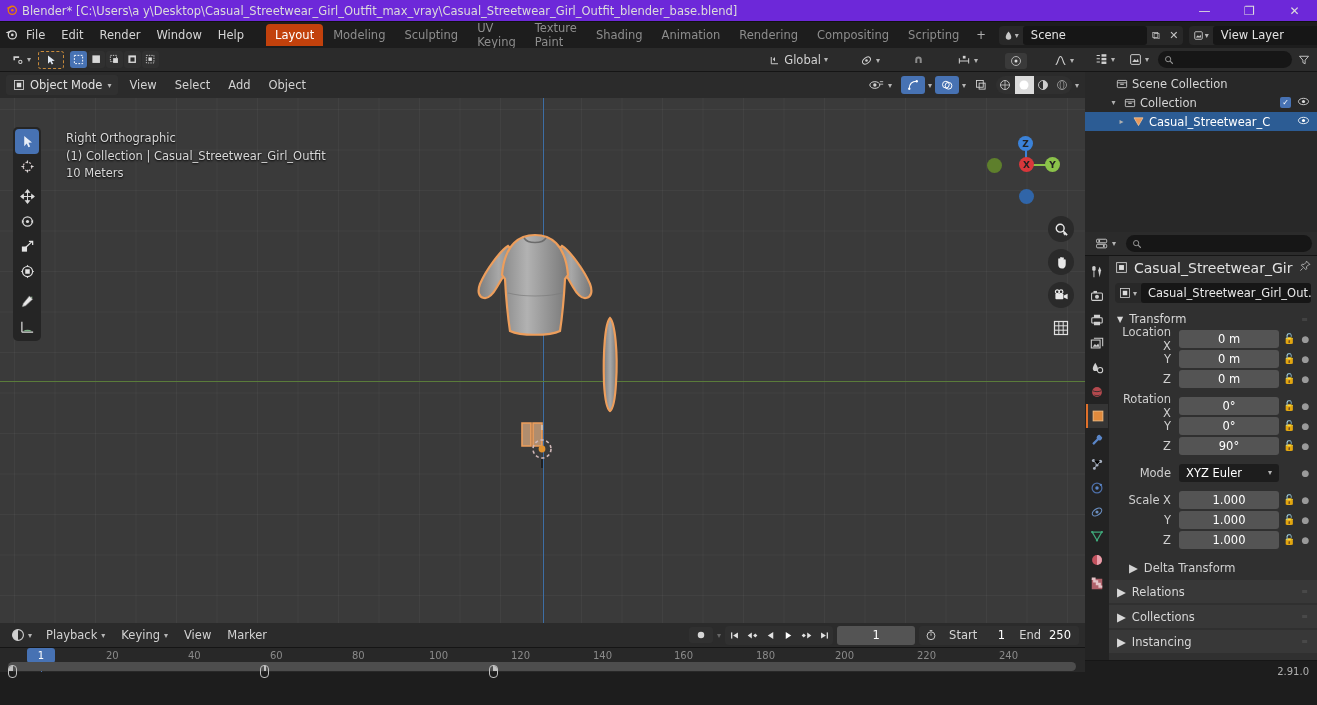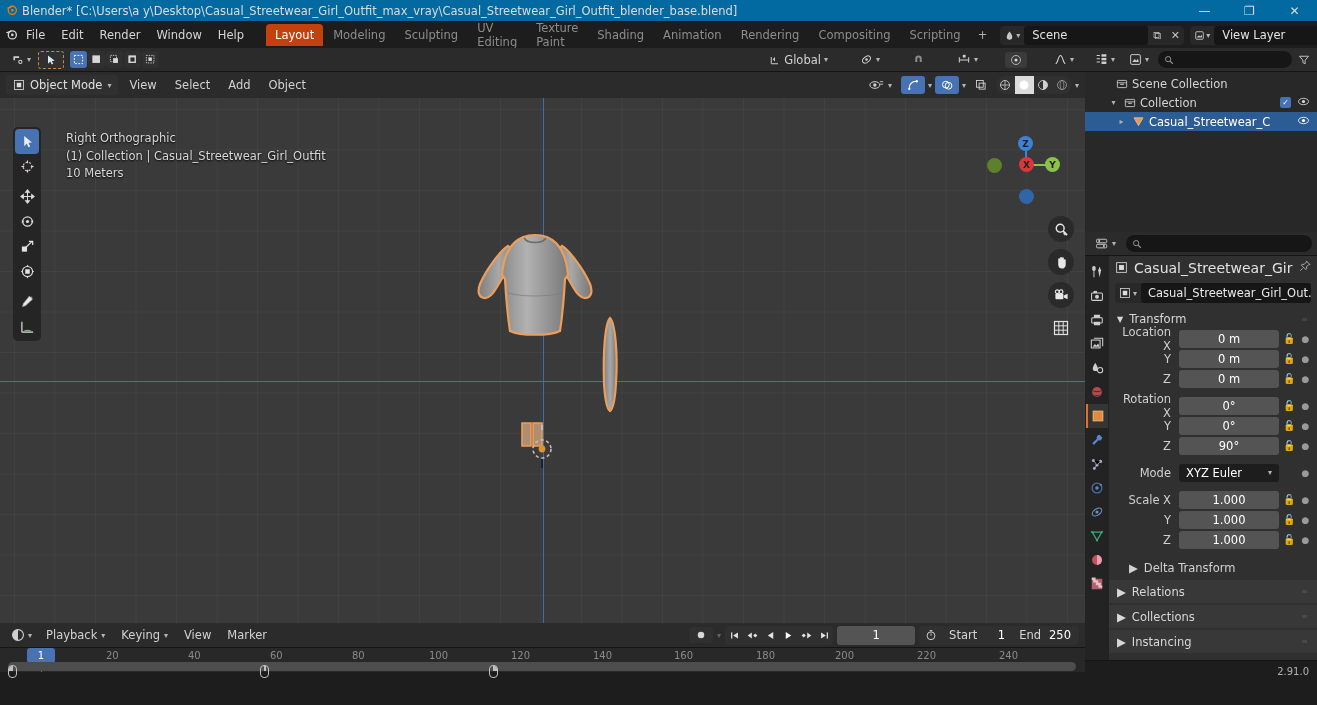--- a/index.html
+++ b/index.html
@@ -8,21 +8,21 @@
     background: #1d1d1d;
     font-family: "DejaVu Sans", "Liberation Sans", sans-serif;
     font-size: 11px;
     color: #e0e0e0;
     overflow: hidden;
   }
   .app { position: relative; width: 1317px; height: 705px; }
 
   
   .titlebar {
-    height: 22px; background: #0369a1; display: flex; align-items: center;
+    height: 22px; background: #6d28d9; display: flex; align-items: center;
     border-bottom: 1px solid #111;
   }
   .titlebar .tb-icon { width: 22px; text-align: center; font-size: 11px; color: #e87d0d; }
   .titlebar .tb-text { font-size: 11.5px; color: #dcdcdc; white-space: nowrap; }
   .win-ctrls { margin-left: auto; display: flex; height: 22px; }
   .win-btn { width: 45px; height: 22px; display: flex; align-items: center; justify-content: center;
              color: #ddd; font-size: 12px; }
 
   
   .topbar {
@@ -224,21 +224,21 @@
     <div class="menu-item">File</div>
     <div class="menu-item">Edit</div>
     <div class="menu-item">Render</div>
     <div class="menu-item">Window</div>
     <div class="menu-item">Help</div>
 
     <div class="wstabs">
       <div class="wstab active">Layout</div>
       <div class="wstab">Modeling</div>
       <div class="wstab">Sculpting</div>
-      <div class="wstab">UV Editing</div>
+      <div class="wstab">UV Keying</div>
       <div class="wstab">Texture Paint</div>
       <div class="wstab">Shading</div>
       <div class="wstab">Animation</div>
       <div class="wstab">Rendering</div>
       <div class="wstab">Compositing</div>
       <div class="wstab">Scripting</div>
       <div class="wstab plus">+</div>
     </div>
 
     <div class="topbar-right">
@@ -308,21 +308,21 @@
               </svg>
             </div>
           <div class="sicon">
             <svg width="11" height="11" viewBox="0 0 16 16">
                 <rect x="2" y="2" width="11" height="11" fill="none" stroke="#d8d8d8" stroke-width="1.2" stroke-dasharray="2 1.6"></rect>
                 <rect x="5" y="5" width="5" height="5" fill="#d8d8d8"></rect>
               </svg>
             </div>
         </div>
 
-        <div style="margin-left:auto; display:flex; align-items:center; gap:22px;">
+        <div style="margin-left:auto; display:flex; align-items:flex-end; gap:22px;">
           <div class="hdr-btn">
             <svg width="12" height="12" viewBox="0 0 16 16">
                 <path d="M3 13 L3 4 M3 13 L12 13" stroke="#d0d0d0" stroke-width="1.3" fill="none"></path>
                 <path d="M5 7 L8 4 L8 10 Z" fill="#d0d0d0"></path>
               </svg>
             <span>Global</span>
             <span class="caret">▾</span>
           </div>
           <div class="hdr-btn">
             <svg width="13" height="13" viewBox="0 0 16 16">

